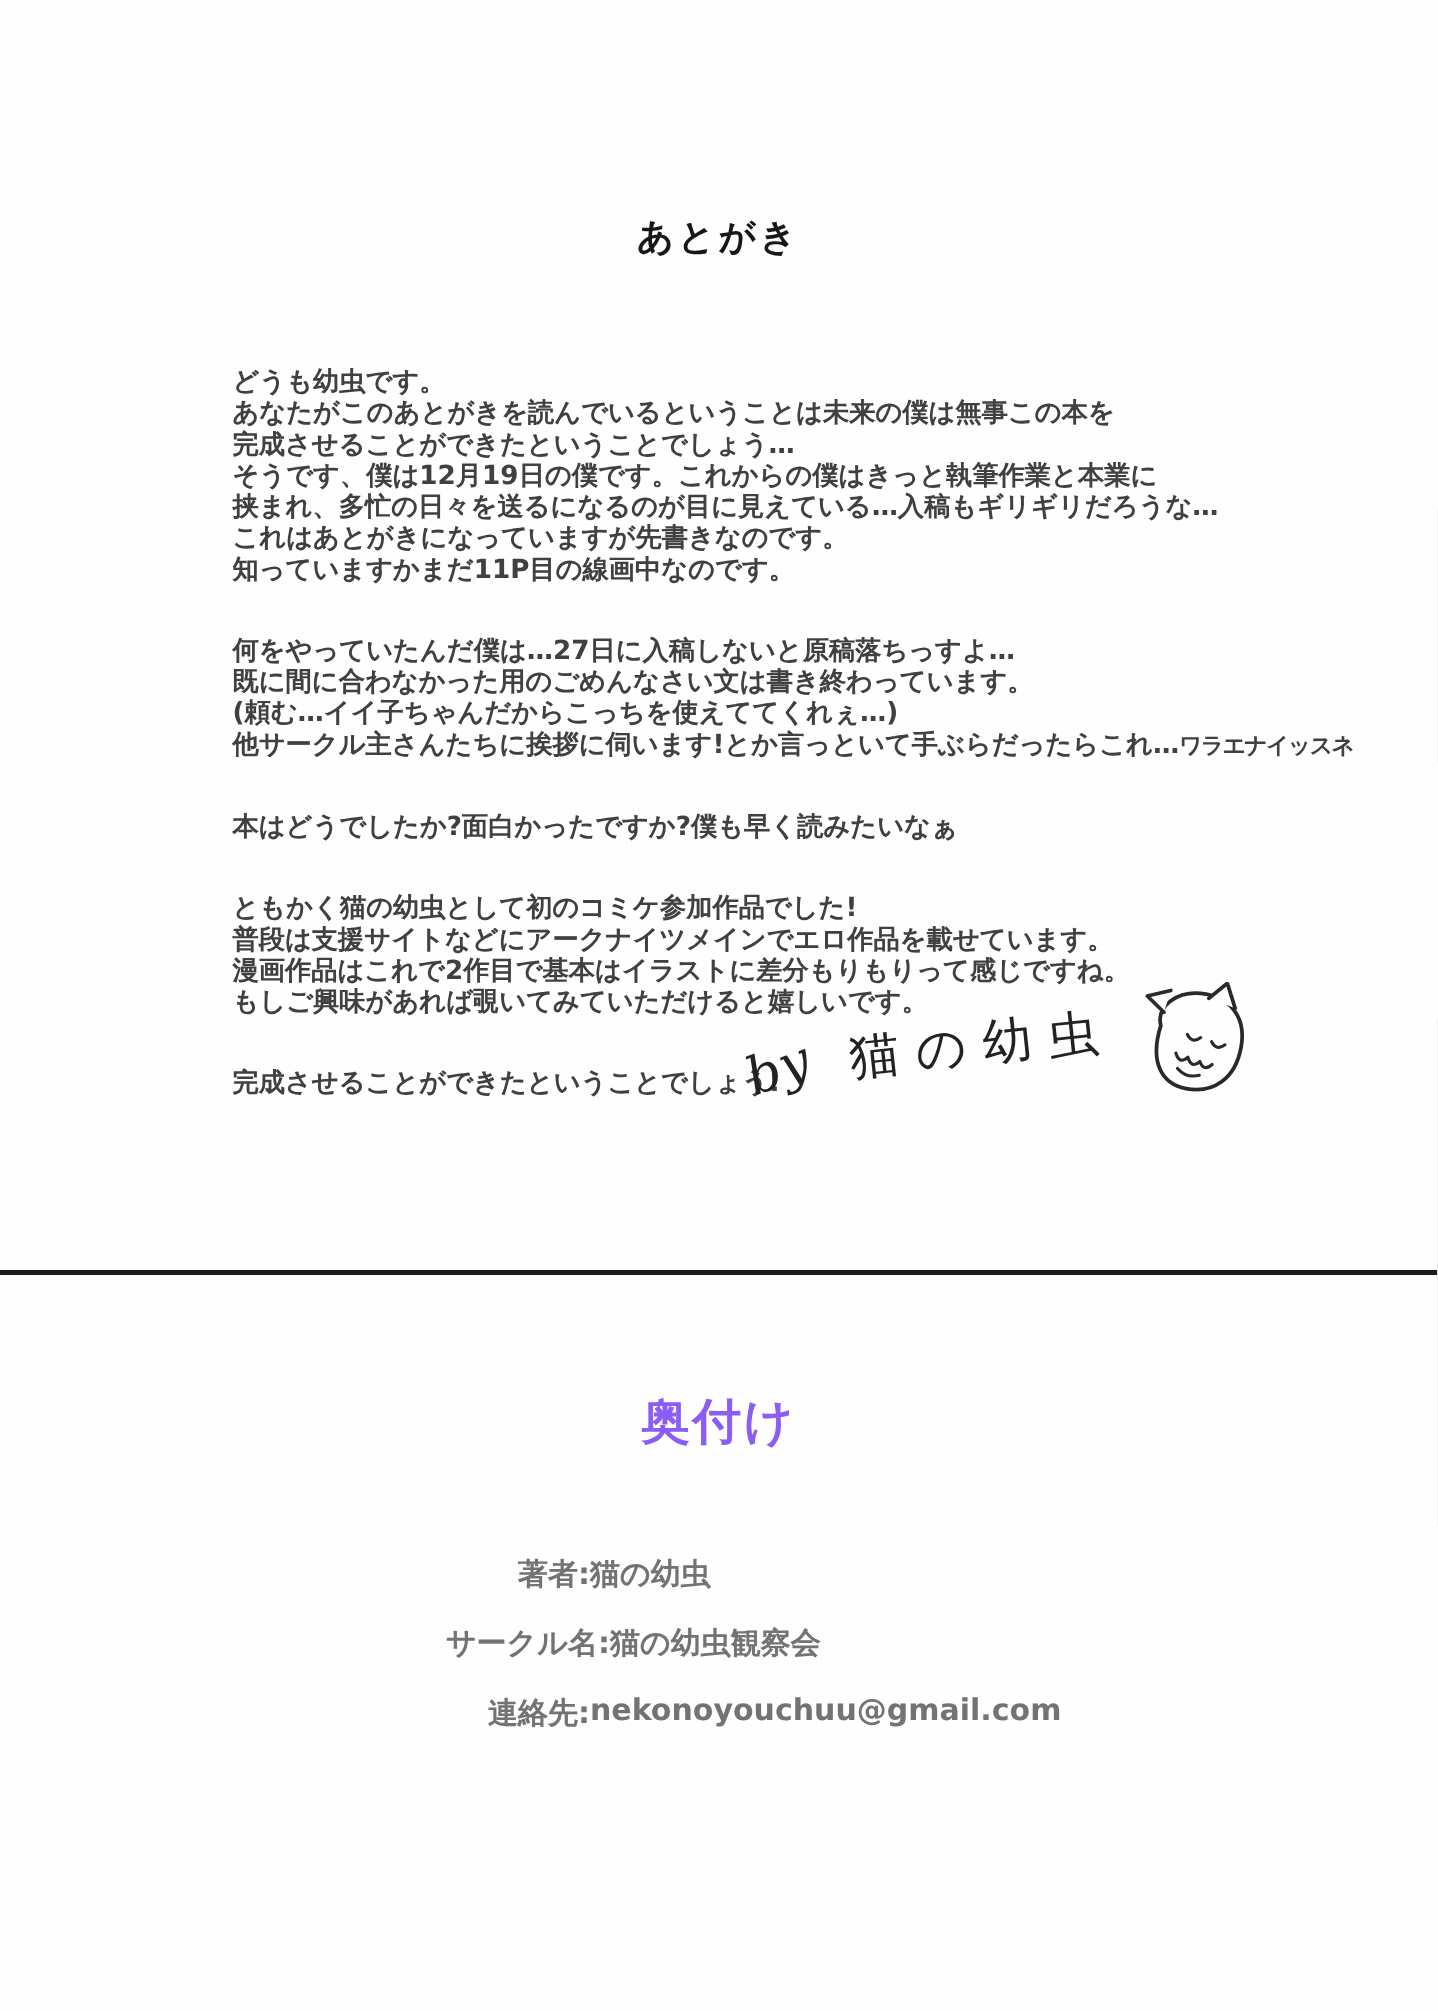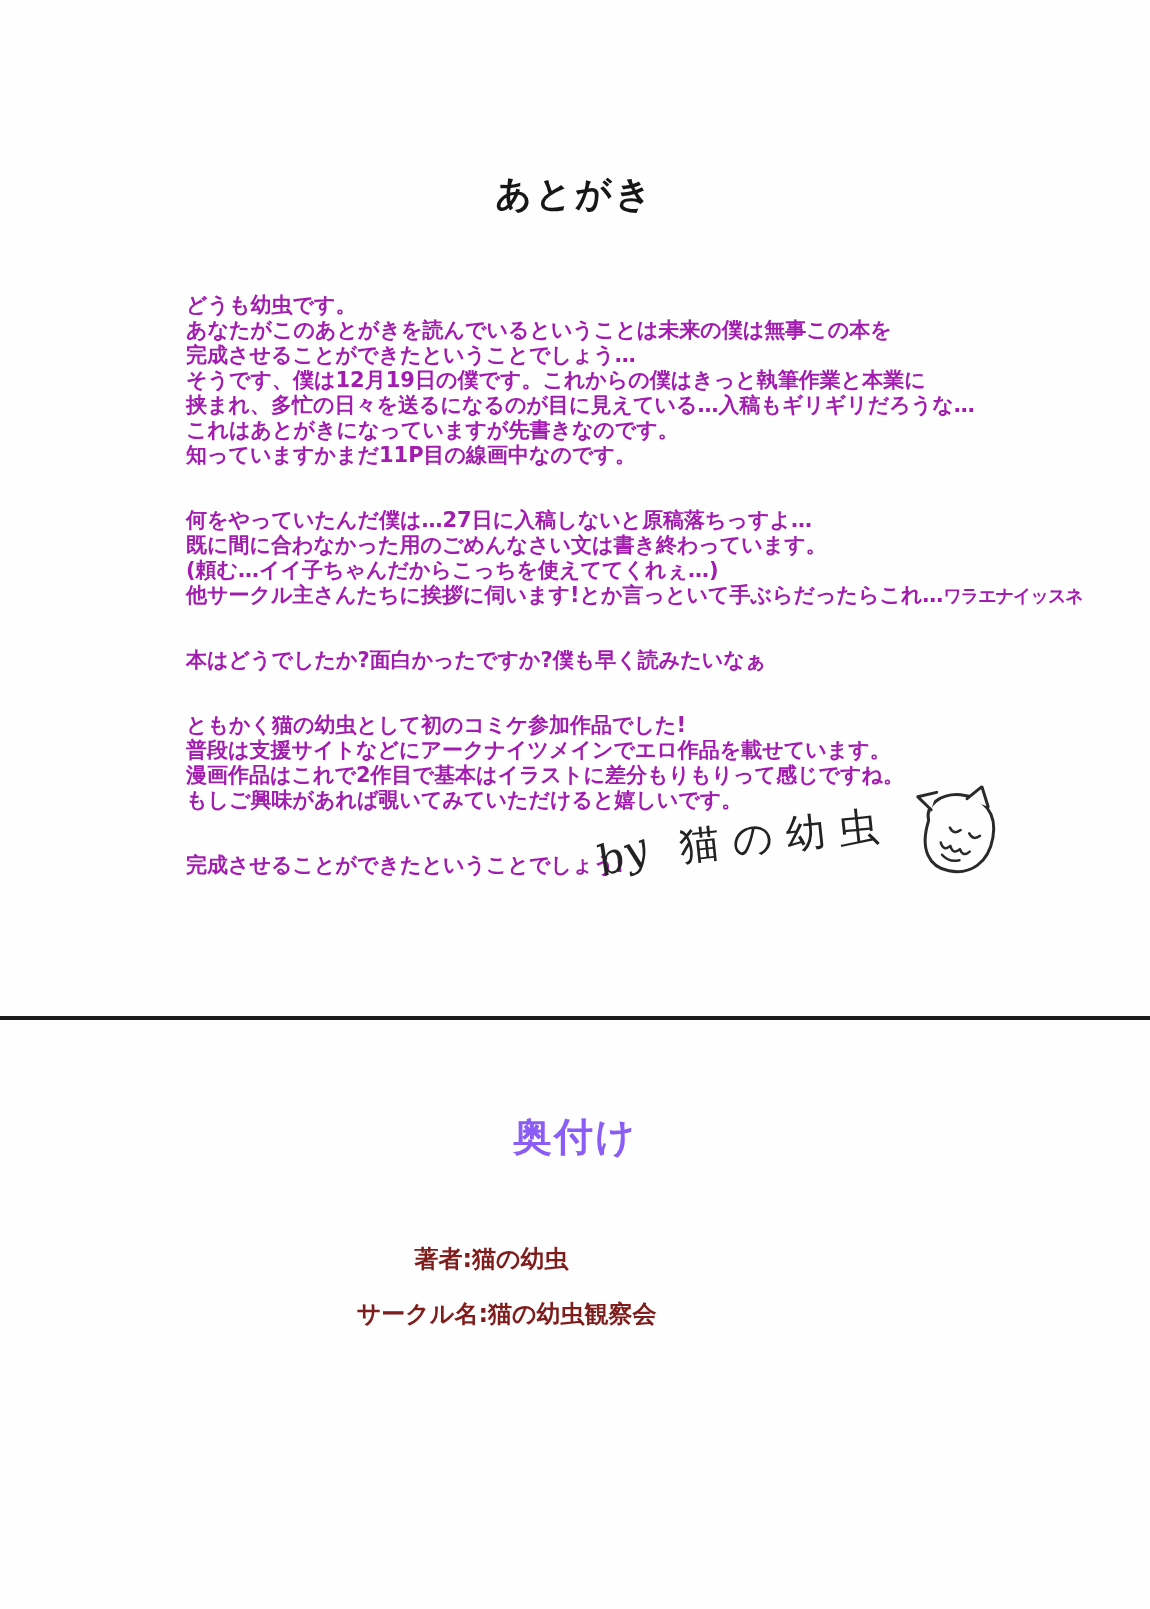--- a/index.html
+++ b/index.html
@@ -8,27 +8,27 @@
     width:1150px; height:1609px;
     margin:0 auto;
     background:#fefefe;
     color:#1a1a1a;
     font-family:"DejaVu Sans", sans-serif;
     overflow:hidden;
   }
   .afterword-title {
     position:absolute; top:170px; left:0; width:100%;
     text-align:center;
-    font-size:36px; font-weight:bold; letter-spacing:3px;
+    font-size:29px; font-weight:bold; letter-spacing:3px;
     color:#171717;
   }
   .body-text {
     position:absolute; left:186px; top:268px; width:920px;
     font-size:21px; line-height:25px; font-weight:600;
-    color:#a21caf;
+    color:#404040;
     white-space:pre-line;
   }
   .para { margin:0 0 15px 0; }
   .small-note { font-size:18px; letter-spacing:-1px; }
 
   .signature {
     position:absolute; left:575px; top:778px; width:440px; height:160px;
     color:#222;
   }
   .sig-by {
@@ -51,21 +51,21 @@
   }
   .colophon-title {
     position:absolute; top:1110px; left:0; width:100%;
     text-align:center;
     font-size:39px; font-weight:bold; letter-spacing:2px;
     color:#8b5cf6;
   }
   .colophon-row {
     position:absolute; left:0; width:100%;
     display:flex;
-    font-size:24px; font-weight:600; color:#7f1d1d;
+    font-size:24px; font-weight:600; color:#737373;
   }
   .row-author   { top:1243px; }
   .row-circle   { top:1298px;margin-left:16px; }
   .row-contact  { top:1354px; }
   .c-label { width:472px; text-align:right; white-space:nowrap; }
   .c-value { text-align:left; white-space:nowrap; }
 </style>
 </head>
 <body>
 
@@ -121,14 +121,18 @@
   <div class="colophon-row row-author">
     <span class="c-label"><span>著者</span><span>:</span></span>
     <span class="c-value">猫の幼虫</span>
   </div>
 
   <div class="colophon-row row-circle">
     <span class="c-label"><span>サークル名</span><span>:</span></span>
     <span class="c-value">猫の幼虫観察会</span>
   </div>
 
+  <div class="colophon-row row-contact">
+    <span class="c-label"><span>連絡先</span><span>:</span></span>
+    <span class="c-value">nekonoyouchuu@gmail.com</span>
+  </div>
 
 </div>
 
 </body></html>

